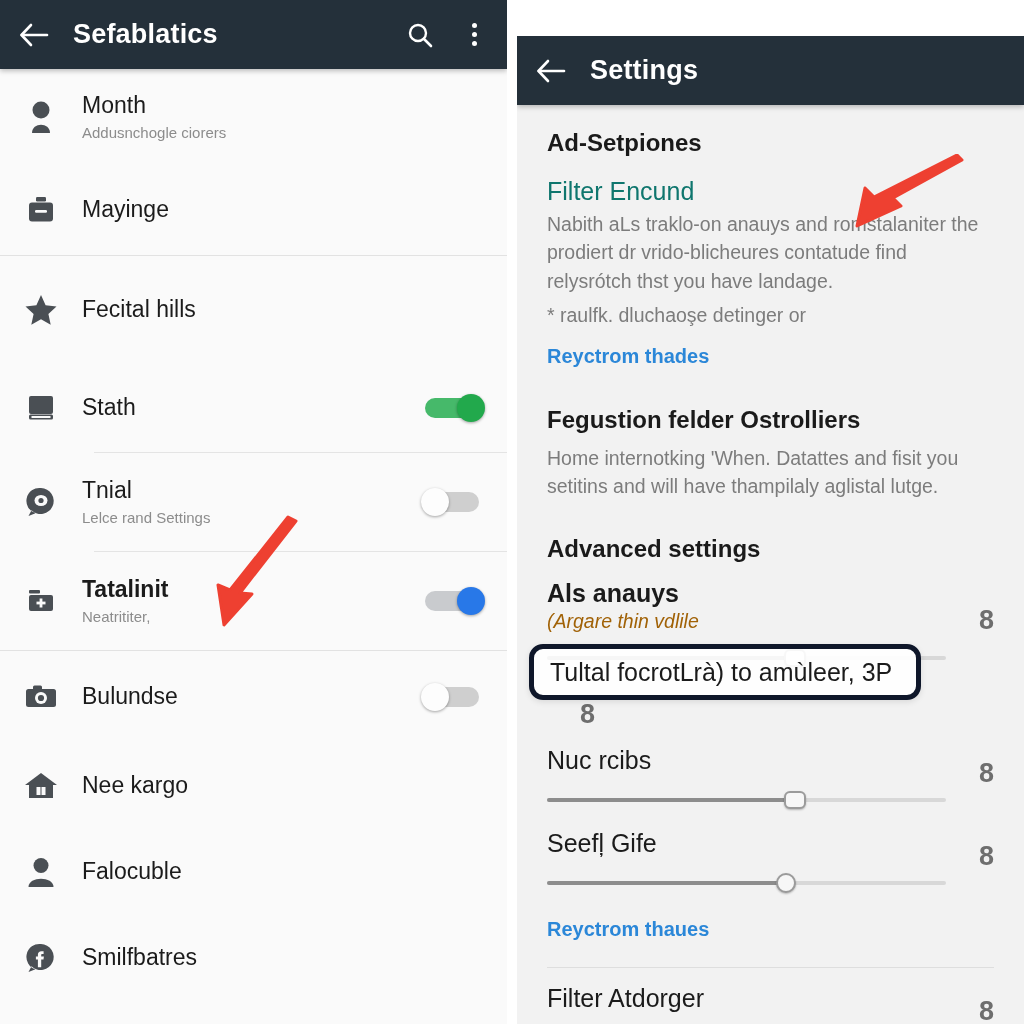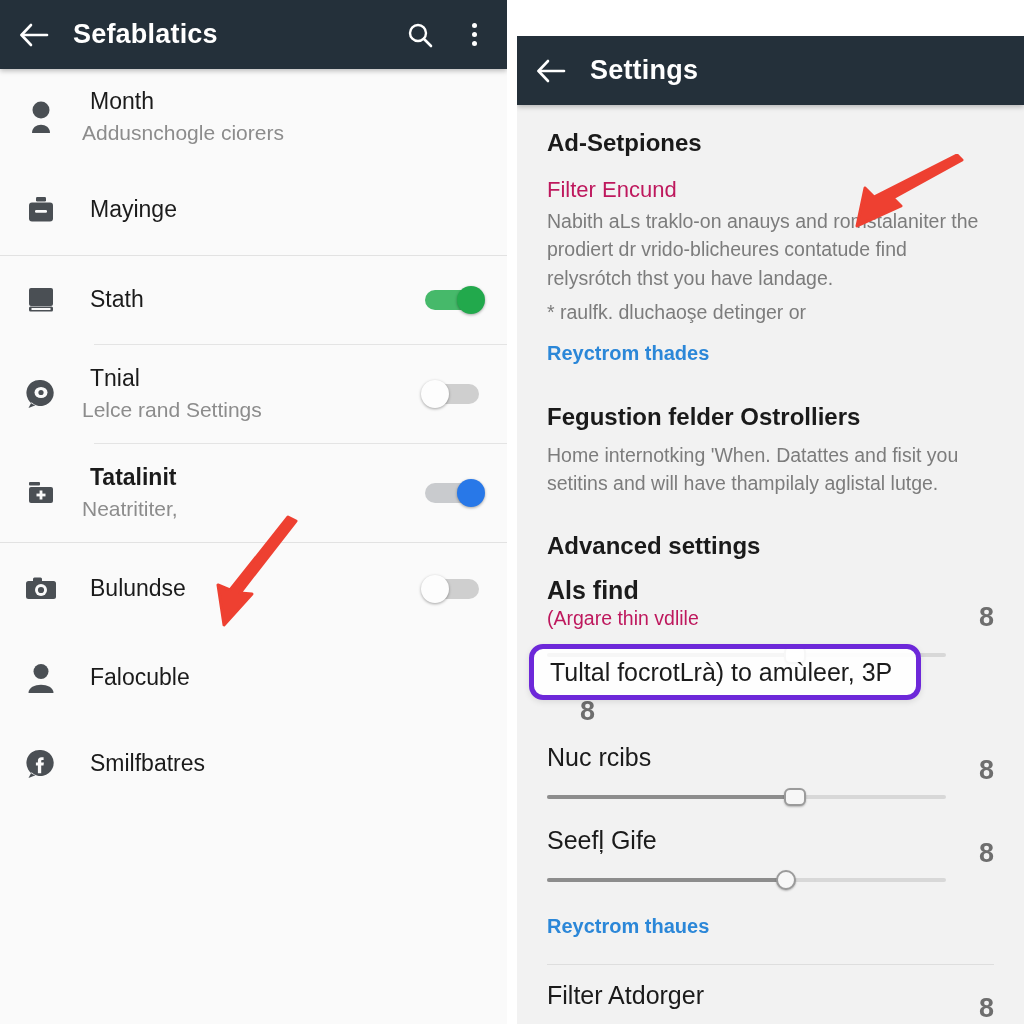--- a/index.html
+++ b/index.html
@@ -70,25 +70,25 @@
     min-height: 88px;
   }
   .row .ic {
     width: 58px; flex: 0 0 58px;
     display: flex; align-items: center; justify-content: center;
     color: #4a4f54;
   }
   .row .txt { flex: 1 1 auto; padding-left: 12px; min-width: 0; }
   .row .t1 {
     font-size: 23px; color: #1b1b1b; line-height: 1.18;
-    white-space: nowrap; overflow: hidden; margin-left: 8px;
+    white-space: nowrap; overflow: hidden;
   }
   .row .t1.bold { font-weight: bold; }
   .row .t2 {
-    font-size: 21px; color: #8c8c8c; line-height: 1.3; margin-top: 4px;
+    font-size: 15px; color: #8c8c8c; line-height: 1.3; margin-top: 4px;
     white-space: nowrap; overflow: hidden;
   }
   .row .ctrl { flex: 0 0 auto; padding-left: 10px; }
 
   .sep-full { height: 1px; background: #e2e2e2; width: 100%; }
   .sep-inset { height: 1px; background: #e4e4e4; margin-left: 94px; }
 
   
   .toggle { position: relative; width: 64px; height: 28px; }
   .toggle .track {
@@ -108,21 +108,21 @@
   .toggle.on.blue  .track { background: #c9cbce; }
   .toggle.on.blue  .knob  { background: #2878e8; }
 
   
   .content { padding: 0 30px; }
   .sec-h {
     font-size: 24px; font-weight: bold; color: #1a1a1a;
     padding-top: 24px;
   }
   .item-h {
-    font-size: 22px; color: #be185d; padding-top: 20px;
+    font-size: 25px; color: #0f766e; padding-top: 20px;
   }
   .para {
     font-size: 19.5px; color: #7c7c7c; line-height: 1.45;
     padding-top: 6px;
   }
   .link {
     font-size: 20px; color: #2b87d8; font-weight: bold;
     padding-top: 16px;
   }
   .divider-h { height: 1px; background: #dedede; margin: 26px 0 0 0; }
@@ -130,41 +130,41 @@
   
   .srow { display: flex; align-items: flex-start; padding-top: 16px; }
   .srow .sbody { flex: 1 1 auto; min-width: 0; }
   .srow .sval {
     flex: 0 0 48px; text-align: right;
     font-size: 27px; font-weight: bold; color: #6e6e6e;
     padding-top: 26px;
   }
   .slabel { font-size: 25px; color: #1b1b1b; line-height: 1.15; }
   .slabel.bold { font-weight: bold; }
-  .ssub { font-size: 19.5px; color: #be185d; padding-top: 3px; }
+  .ssub { font-size: 19.5px; color: #a16207; padding-top: 3px; font-style: italic; }
 
   .slider { position: relative; height: 26px; margin-top: 12px; }
   .slider .bar {
     position: absolute; top: 11px; left: 0; right: 0; height: 4px;
     background: #d8d8d8; border-radius: 2px;
   }
   .slider .fill {
     position: absolute; top: 11px; left: 0; height: 4px;
     background: #8d8d8d; border-radius: 2px;
   }
   .slider .thumb {
     position: absolute; top: 3px; width: 20px; height: 20px;
     margin-left: -10px; border-radius: 50%;
     background: #f7f7f7; border: 2px solid #9b9b9b;
     box-shadow: 0 1px 2px rgba(0,0,0,.25);
   }
   .slider .thumb.squarish { border-radius: 6px; width: 22px; height: 18px; top: 4px;}
   .hl-box {
     position: absolute;
-    border: 5px solid #6d28d9;
+    border: 5px solid #0f172a;
     border-radius: 14px;
     background: rgba(255,255,255,.92);
     display: flex; align-items: center;
     padding: 0 16px;
     box-shadow: 0 2px 6px rgba(0,0,0,.10);
     z-index: 4;
   }
   .hl-box span {
     font-size: 25px; color: #1b1b1b; white-space: nowrap;
   }
@@ -229,20 +229,31 @@
           </svg>
         </div>
         <div class="txt">
           <div class="t1">Mayinge</div>
         </div>
         <div class="ctrl"></div>
       </div>
 
       <div class="sep-full"></div>
 
+      <div class="row" style="min-height:108px">
+        <div class="ic">
+          <svg width="34" height="32" viewBox="0 0 34 32">
+              <path d="M17 1 L21.6 11.3 L32.5 12.4 L24.4 19.9 L26.7 30.7 L17 25.2 L7.3 30.7 L9.6 19.9 L1.5 12.4 L12.4 11.3 Z" fill="#4a4f54"></path>
+            </svg>
+        </div>
+        <div class="txt">
+          <div class="t1">Fecital hills</div>
+        </div>
+        <div class="ctrl"></div>
+      </div>
 
       <div class="row" style="min-height:88px">
         <div class="ic">
           <svg width="32" height="30" viewBox="0 0 32 30">
             <rect x="4" y="3" width="24" height="18" rx="2" fill="#4a4f54"></rect>
             <rect x="4" y="21.5" width="24" height="5" rx="1.5" fill="#4a4f54"></rect>
             <rect x="6.5" y="23" width="19" height="2" fill="#fafafa"></rect>
           </svg>
         </div>
         <div class="txt">
@@ -316,20 +327,33 @@
           <div class="t1">Bulundse</div>
         </div>
         <div class="ctrl">
           <div class="toggle off">
             <div class="track"></div>
             <div class="knob"></div>
           </div>
         </div>
       </div>
 
+      <div class="row" style="min-height:86px">
+        <div class="ic">
+          <svg width="34" height="30" viewBox="0 0 34 30">
+            <path d="M17 2 L33 14 L29 14 L29 27 L5 27 L5 14 L1 14 Z" fill="#4a4f54"></path>
+            <rect x="12.5" y="16" width="4" height="8" fill="#fafafa"></rect>
+            <rect x="17.5" y="16" width="4" height="8" fill="#fafafa"></rect>
+          </svg>
+        </div>
+        <div class="txt">
+          <div class="t1">Nee kargo</div>
+        </div>
+        <div class="ctrl"></div>
+      </div>
 
       <div class="row" style="min-height:86px">
         <div class="ic">
           <svg width="30" height="32" viewBox="0 0 30 32">
               <circle cx="15" cy="9.5" r="7.5" fill="#4a4f54"></circle>
               <path d="M2.5 31 C2.5 20 27.5 20 27.5 31 Z" fill="#4a4f54"></path>
             </svg>
         </div>
         <div class="txt">
           <div class="t1">Falocuble</div>
@@ -386,21 +410,21 @@
       <div class="para">* raulfk. dluchaoşe detinger or</div>
       <div class="link">Reyctrom thades</div>
 
       <div class="sec-h" style="padding-top:38px">Fegustion felder Ostrolliers</div>
       <div class="para" style="padding-top:10px">Home internotking 'When. Datattes and fisit you setitins and will have thampilaly aglistal lutge.</div>
 
       <div class="sec-h" style="padding-top:34px">Advanced settings</div>
 
       <div class="srow">
         <div class="sbody">
-          <div class="slabel bold">Als find</div>
+          <div class="slabel bold">Als anauys</div>
           <div class="ssub">(Argare thin vdlile</div>
           <div class="slider">
             <div class="bar"></div>
             <div class="fill" style="width:62%"></div>
             <div class="thumb squarish" style="left:62%"></div>
           </div>
         </div>
         <div class="sval">8</div>
       </div>
 

